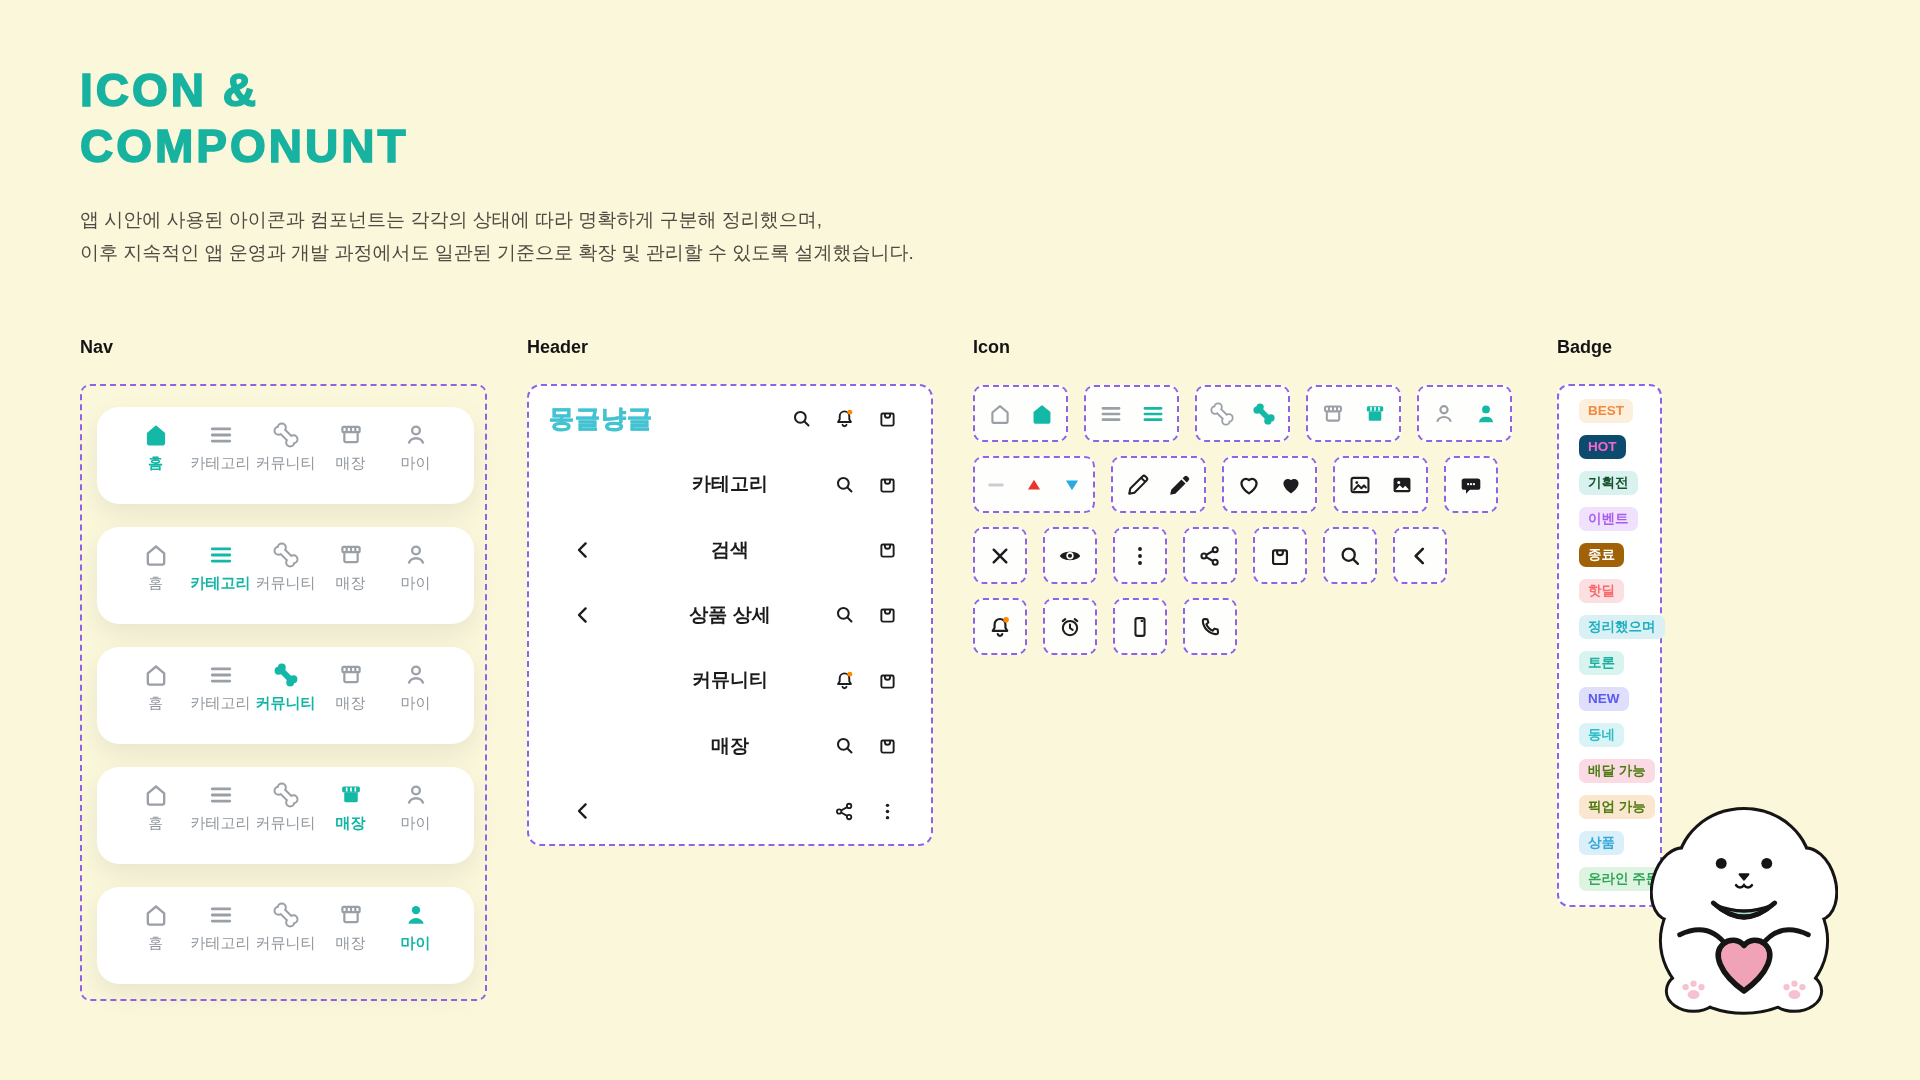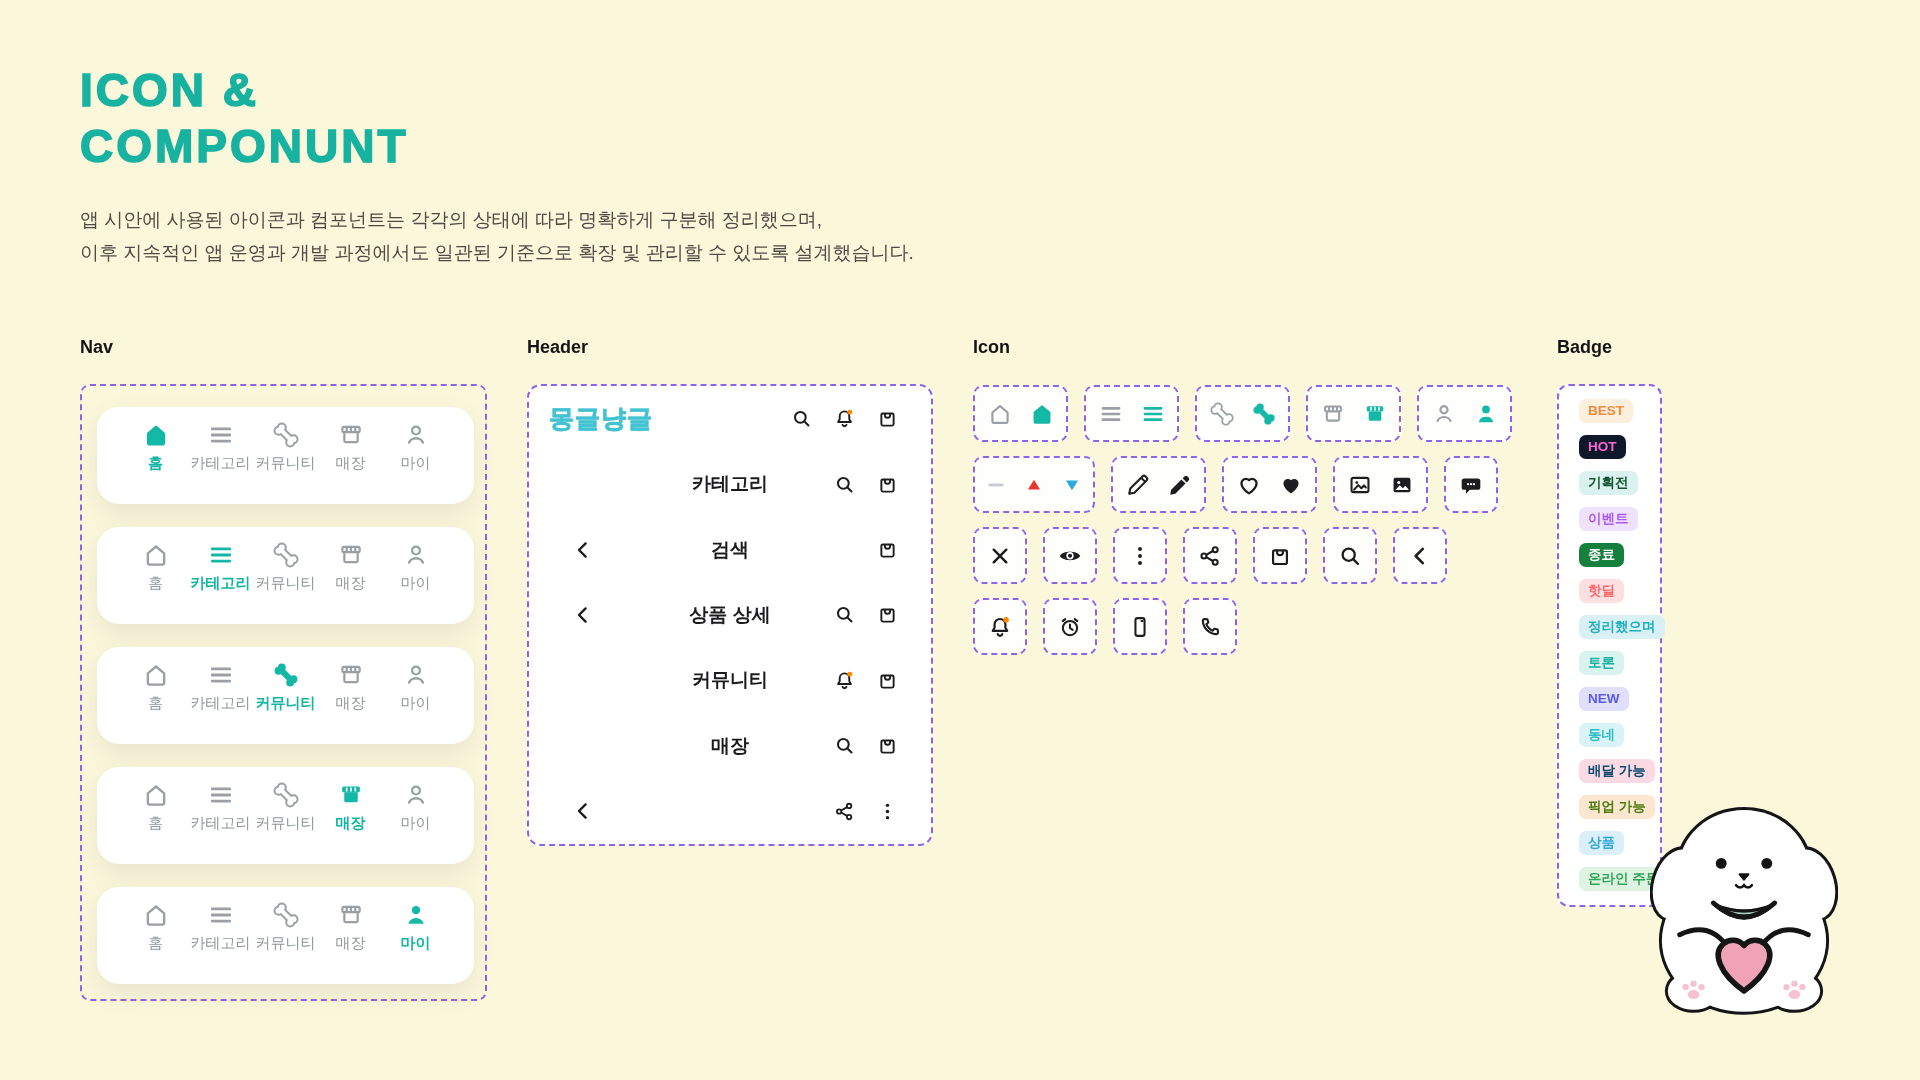--- a/index.html
+++ b/index.html
@@ -871,30 +871,30 @@
         <span class="ico black">
           <svg viewBox="0 0 24 24">
             <path d="M7.1 4.6l2.5.3.9 3-1.9 1.5a10.5 10.5 0 0 0 6 6l1.5-1.9 3 .9.3 2.5a1.9 1.9 0 0 1-2 1.7C11 18.2 5.8 13 5.4 6.6a1.9 1.9 0 0 1 1.7-2Z" fill="none" stroke="currentColor" stroke-width="1.9" stroke-linejoin="round"></path>
           </svg>
         </span>
       </div>
     </div>
   </div>
 <div id="badge-wrap" class="dashed">
     <div class="badge-row"><span class="badge" style="color: rgb(240, 138, 62); background: rgb(252, 239, 220);">BEST</span></div>
-    <div class="badge-row"><span class="badge" style="color: rgb(249, 103, 206); background: #0f172a;">HOT</span></div>
+    <div class="badge-row"><span class="badge" style="color: rgb(249, 103, 206); background: #0c4a6e;">HOT</span></div>
     <div class="badge-row"><span class="badge" style="color: #14532d; background: rgb(217, 242, 239);">기획전</span></div>
     <div class="badge-row"><span class="badge" style="color: rgb(169, 91, 239); background: rgb(240, 226, 253);">이벤트</span></div>
-    <div class="badge-row"><span class="badge" style="color: rgb(255, 255, 255); background: #15803d;">종료</span></div>
+    <div class="badge-row"><span class="badge" style="color: rgb(255, 255, 255); background: #a16207;">종료</span></div>
     <div class="badge-row"><span class="badge" style="color: rgb(248, 105, 108); background: rgb(252, 224, 225);">핫딜</span></div>
     <div class="badge-row"><span class="badge" style="color: rgb(31, 175, 190); background: rgb(217, 240, 244);">정리했으며</span></div>
     <div class="badge-row"><span class="badge" style="color: rgb(23, 176, 161); background: rgb(217, 243, 238);">토론</span></div>
     <div class="badge-row"><span class="badge" style="color: rgb(90, 90, 238); background: rgb(223, 223, 251);">NEW</span></div>
     <div class="badge-row"><span class="badge" style="color: rgb(42, 189, 199); background: rgb(218, 243, 246);">동네</span></div>
-    <div class="badge-row"><span class="badge" style="color: #0c4a6e; background: rgb(251, 218, 228); text-align: center;">배달 가능</span></div>
+    <div class="badge-row"><span class="badge" style="color: #4d7c0f; background: rgb(251, 218, 228); text-align: center;">배달 가능</span></div>
     <div class="badge-row"><span class="badge" style="color: #4d7c0f; background: rgb(251, 230, 207);">픽업 가능</span></div>
     <div class="badge-row"><span class="badge" style="color: rgb(49, 167, 219); background: rgb(218, 239, 249);">상품</span></div>
     <div class="badge-row"><span class="badge" style="color: rgb(47, 165, 87); background: rgb(223, 244, 224);">온라인 주문</span></div>
   </div>
 
 <svg id="mascot" viewBox="0 0 190 228" aria-hidden="true">
   <g stroke="#151515" stroke-width="6" fill="#fff">
     <ellipse cx="27" cy="95" rx="23" ry="36" transform="rotate(16 27 95)"></ellipse>
     <ellipse cx="163" cy="95" rx="23" ry="36" transform="rotate(-16 163 95)"></ellipse>
     <ellipse cx="95" cy="152" rx="83" ry="72"></ellipse>

